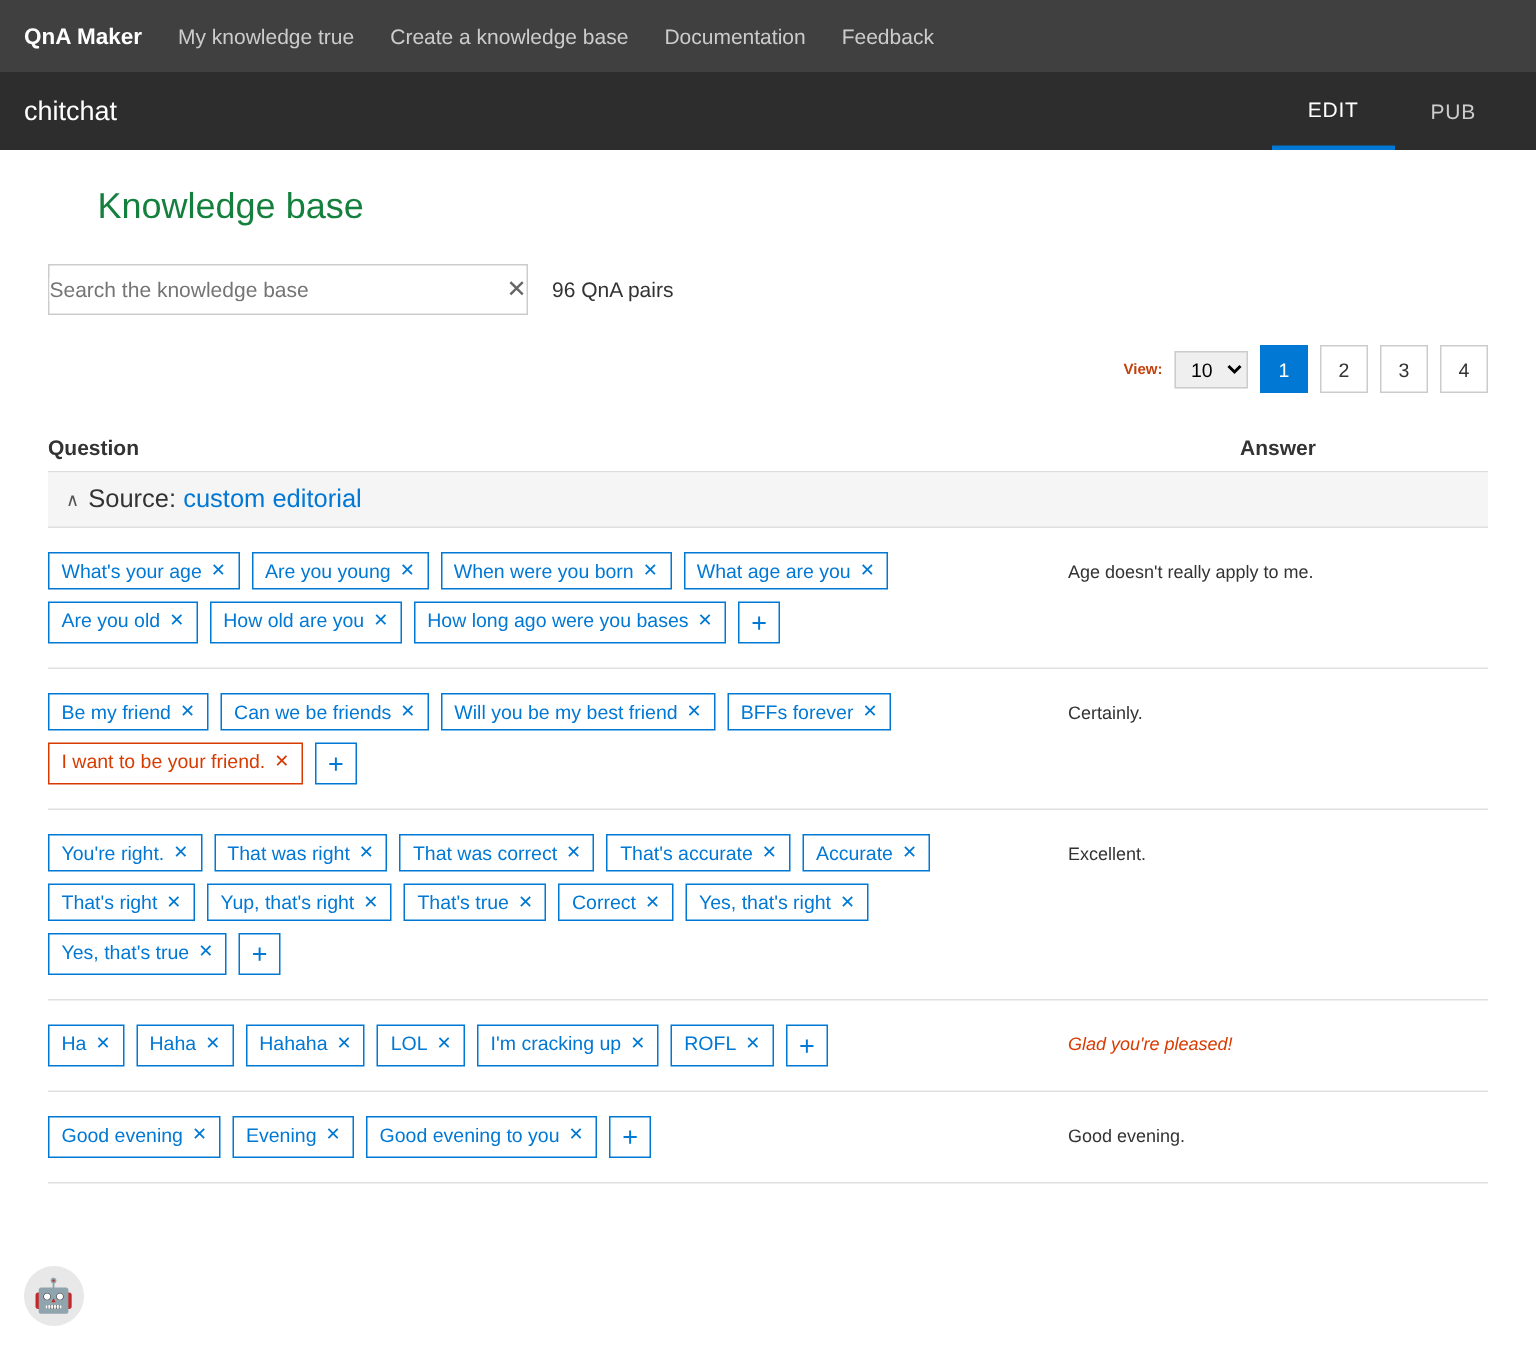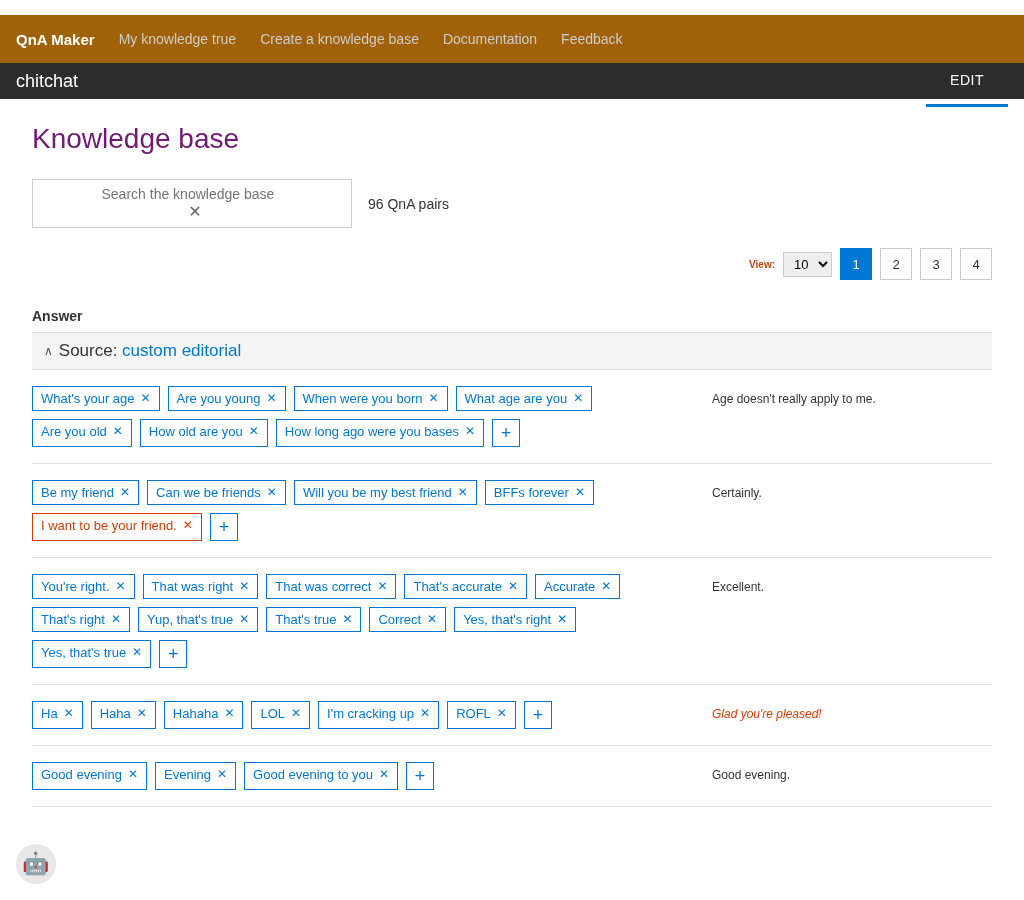--- a/index.html
+++ b/index.html
@@ -1,38 +1,37 @@
 <!DOCTYPE html>
 <html><head>
   <meta charset="utf-8">
   <style>
     * { box-sizing: border-box; margin: 0; padding: 0; }
     body { font-family: 'Segoe UI', Arial, sans-serif; font-size: 14px; background: #fff; color: #333; }
 
     
     .top-nav {
-      background: #a16207;
+      background: #404040;
       color: #fff;
       display: flex;
       align-items: center;
       padding: 0 16px;
       height: 48px;
       gap: 24px;
-      margin-top: 15px;
     }
     .top-nav .brand { font-weight: 600; font-size: 15px; color: #fff; }
     .top-nav a { color: #ccc; text-decoration: none; font-size: 14px; cursor: pointer; }
 
     
     .secondary-nav {
       background: #2d2d2d;
       display: flex;
       align-items: center;
       padding: 0 16px;
-      height: 36px;
+      height: 52px;
       justify-content: space-between;
     }
     .secondary-nav .kb-name { color: #fff; font-size: 18px; font-weight: 500; }
     .secondary-nav .nav-tabs { display: flex; gap: 0; }
     .nav-tab {
       color: #ccc;
       padding: 0 24px;
       height: 52px;
       display: flex;
       align-items: center;
@@ -42,32 +41,31 @@
       letter-spacing: 0.5px;
       text-transform: uppercase;
     }
     .nav-tab.active {
       color: #fff;
       border-bottom: 3px solid #0078d4;
     }
 
     
     .main { padding: 24px 32px; }
-    .page-title { font-size: 28px; font-weight: 300; color: #701a75; margin-bottom: 24px; }
+    .page-title { font-size: 24px; font-weight: 300; color: #15803d; margin-bottom: 24px; margin-left: 33px; }
 
     
     .search-bar-row { display: flex; align-items: center; gap: 16px; margin-bottom: 20px; }
     .search-container {
       display: flex;
       align-items: center;
       border: 1px solid #ccc;
       background: #fff;
-      padding: 6px 12px;
+      padding: 6px 0;
       width: 320px;
-      flex-direction: column;
     }
     .search-container input {
       border: none;
       outline: none;
       flex: 1;
       font-size: 14px;
       color: #555;
     }
     .search-clear { cursor: pointer; color: #666; font-size: 16px; margin-left: 6px; }
     .pair-count { font-size: 14px; color: #333; }
@@ -106,21 +104,21 @@
     }
 
     
     .table-header {
       display: flex;
       padding: 8px 0;
       border-bottom: 1px solid #ddd;
       margin-bottom: 0;
     }
     .col-question { flex: 1; font-weight: 600; font-size: 14px; color: #333; }
-    .col-answer { width: 280px; font-weight: 600; font-size: 14px; color: #333; }
+    .col-answer { width: 280px; font-weight: 600; font-size: 14px; color: #333; text-align: center; }
 
     
     .source-row {
       background: #f5f5f5;
       padding: 8px 12px;
       display: flex;
       align-items: center;
       gap: 6px;
       font-size: 13px;
       color: #333;
@@ -196,20 +194,21 @@
   <a>My knowledge true</a>
   <a>Create a knowledge base</a>
   <a>Documentation</a>
   <a>Feedback</a>
 </nav>
 
 <div class="secondary-nav">
   <span class="kb-name">chitchat</span>
   <div class="nav-tabs">
     <div class="nav-tab active">EDIT</div>
+    <div class="nav-tab">PUB</div>
   </div>
 </div>
 
 <div class="main">
   <h1 class="page-title">Knowledge base</h1>
 
   <div class="search-bar-row">
     <div class="search-container">
       <input type="text" placeholder="Search the knowledge base" style="">
       <span class="search-clear">✕</span>
@@ -224,20 +223,21 @@
       <option>20</option>
       <option>50</option>
     </select>
     <div class="page-btn active">1</div>
     <div class="page-btn">2</div>
     <div class="page-btn">3</div>
     <div class="page-btn">4</div>
   </div>
 
   <div class="table-header">
+    <div class="col-question">Question</div>
     <div class="col-answer">Answer</div>
   </div>
 
   <div class="source-row">
     <span class="source-chevron">∧</span>
     <span class="source-name">Source: <span style="color:#0078d4">custom editorial</span></span>
   </div>
 
   <div id="qna-rows">
       <div class="qna-row">
@@ -320,21 +320,21 @@
           </span>
           <span class="tag">
             <span>Accurate</span>
             <span class="tag-x">✕</span>
           </span>
           <span class="tag">
             <span>That's right</span>
             <span class="tag-x">✕</span>
           </span>
           <span class="tag">
-            <span>Yup, that's true</span>
+            <span>Yup, that's right</span>
             <span class="tag-x">✕</span>
           </span>
           <span class="tag">
             <span>That's true</span>
             <span class="tag-x">✕</span>
           </span>
           <span class="tag">
             <span>Correct</span>
             <span class="tag-x">✕</span>
           </span>

